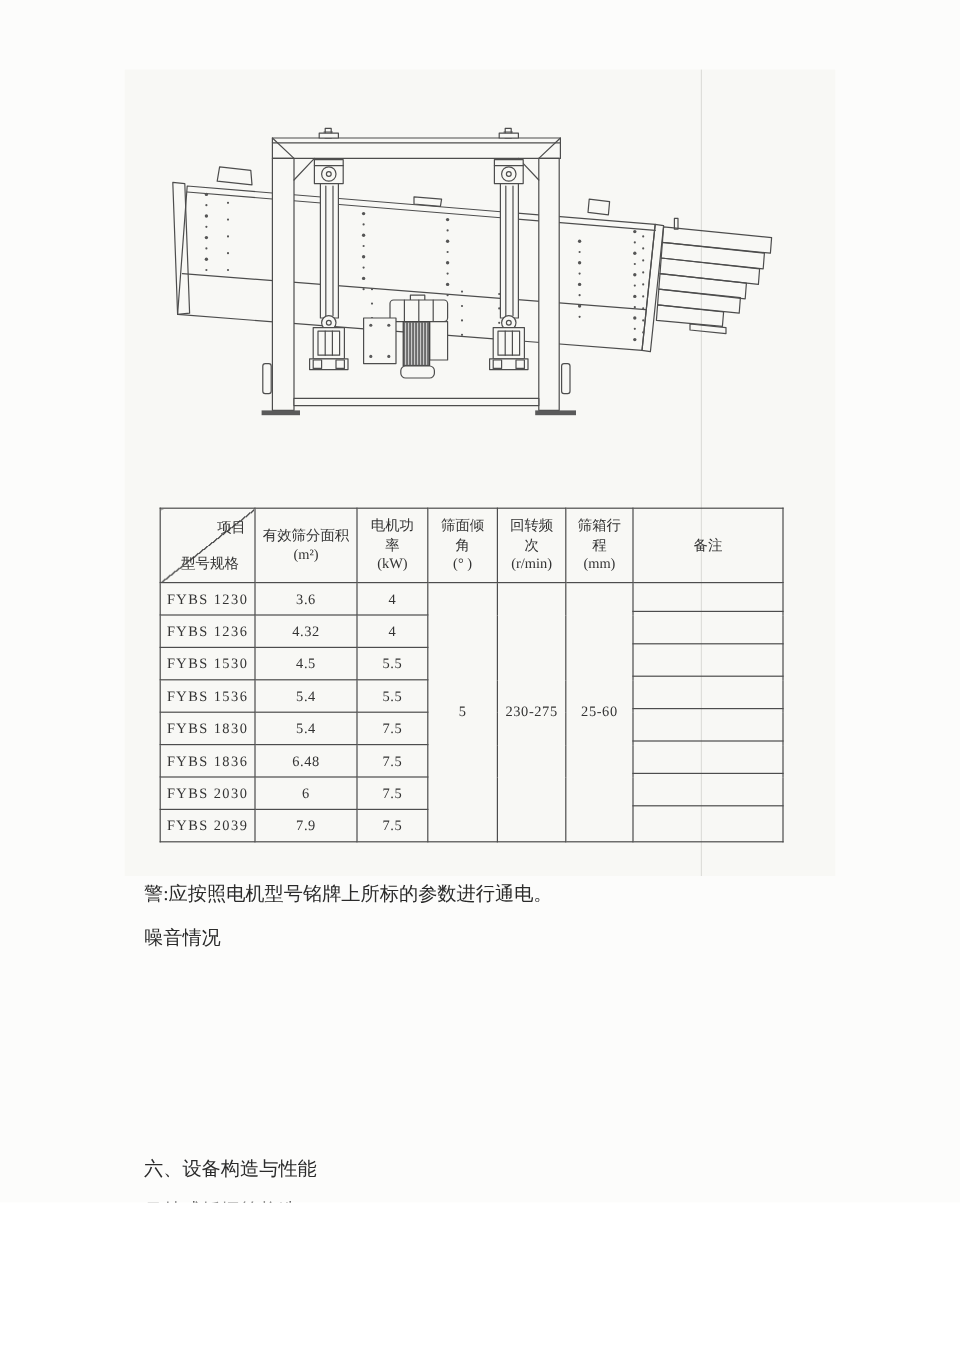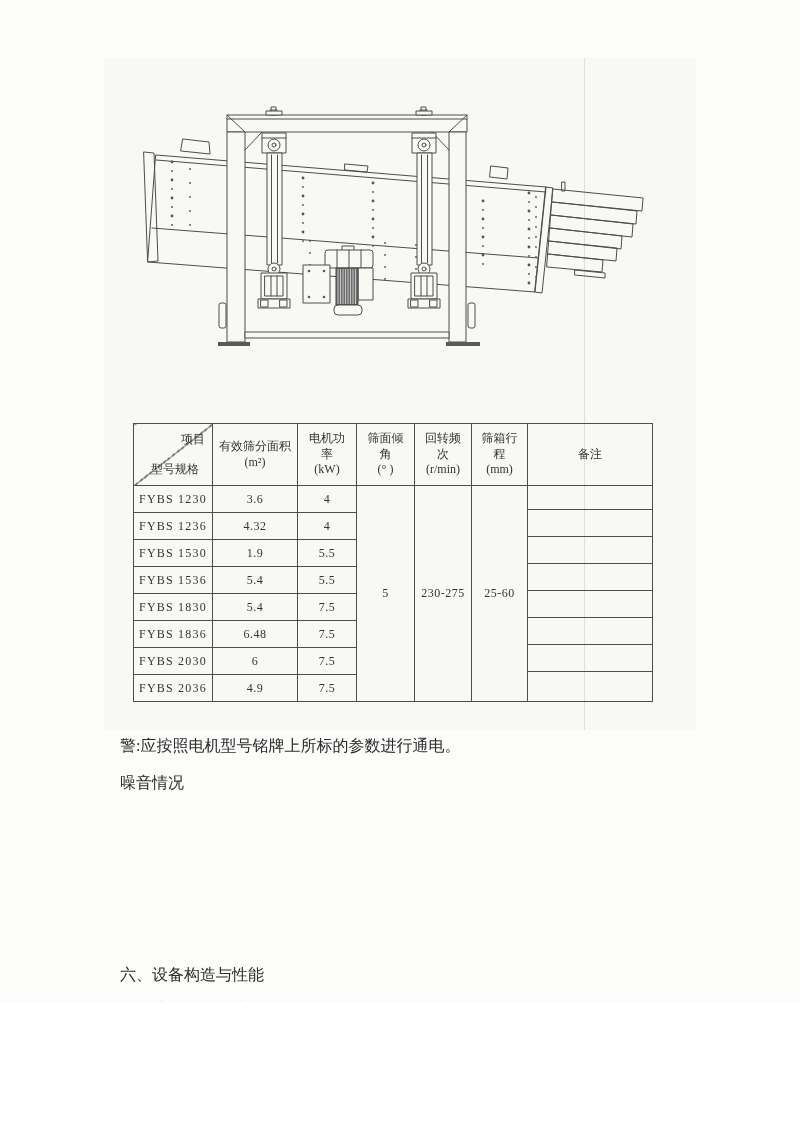--- a/index.html
+++ b/index.html
@@ -292,21 +292,21 @@
         </div>
       </td>
     </tr>
     <tr class="data-row">
       <td class="model">FYBS 1236</td>
       <td class="num">4.32</td>
       <td class="num">4</td>
     </tr>
     <tr class="data-row">
       <td class="model">FYBS 1530</td>
-      <td class="num">1.9</td>
+      <td class="num">4.5</td>
       <td class="num">5.5</td>
     </tr>
     <tr class="data-row">
       <td class="model">FYBS 1536</td>
       <td class="num">5.4</td>
       <td class="num">5.5</td>
     </tr>
     <tr class="data-row">
       <td class="model">FYBS 1830</td>
       <td class="num">5.4</td>
@@ -316,22 +316,22 @@
       <td class="model">FYBS 1836</td>
       <td class="num">6.48</td>
       <td class="num">7.5</td>
     </tr>
     <tr class="data-row">
       <td class="model">FYBS 2030</td>
       <td class="num">6</td>
       <td class="num">7.5</td>
     </tr>
     <tr class="data-row">
-      <td class="model">FYBS 2036</td>
-      <td class="num">4.9</td>
+      <td class="model">FYBS 2039</td>
+      <td class="num">7.9</td>
       <td class="num">7.5</td>
     </tr>
   </tbody>
     </table>
 
   <div class="tline" style="top:736px">警:应按照电机型号铭牌上所标的参数进行通电。</div>
   <div class="tline" style="top:773px">噪音情况</div>
   <div class="tline" style="top:965px">六、设备构造与性能</div>
   <div class="tline" style="top:1000px">吊挂式摇摆筛构造</div>
   <div class="pagenum">9</div>

